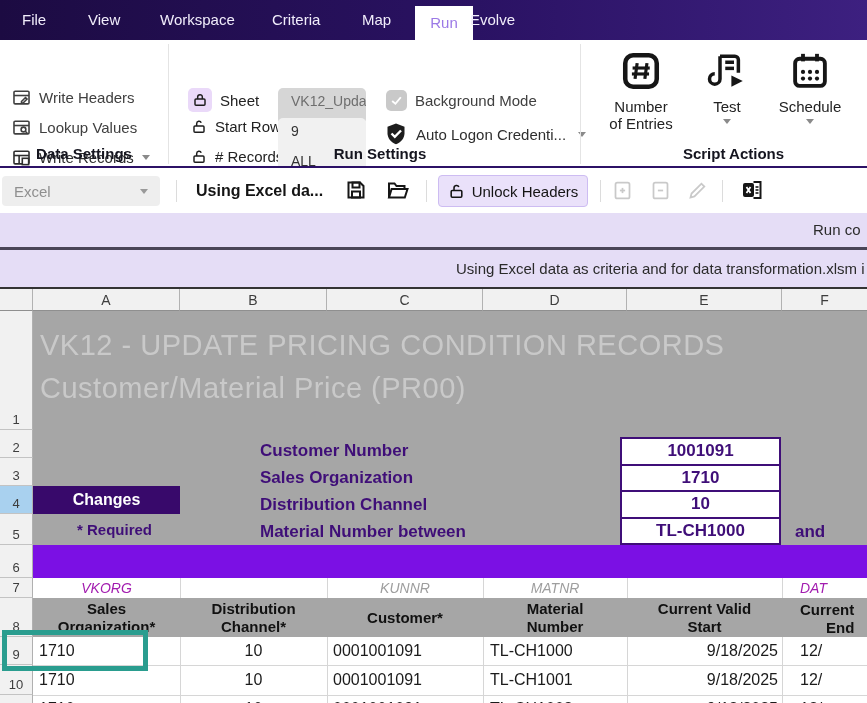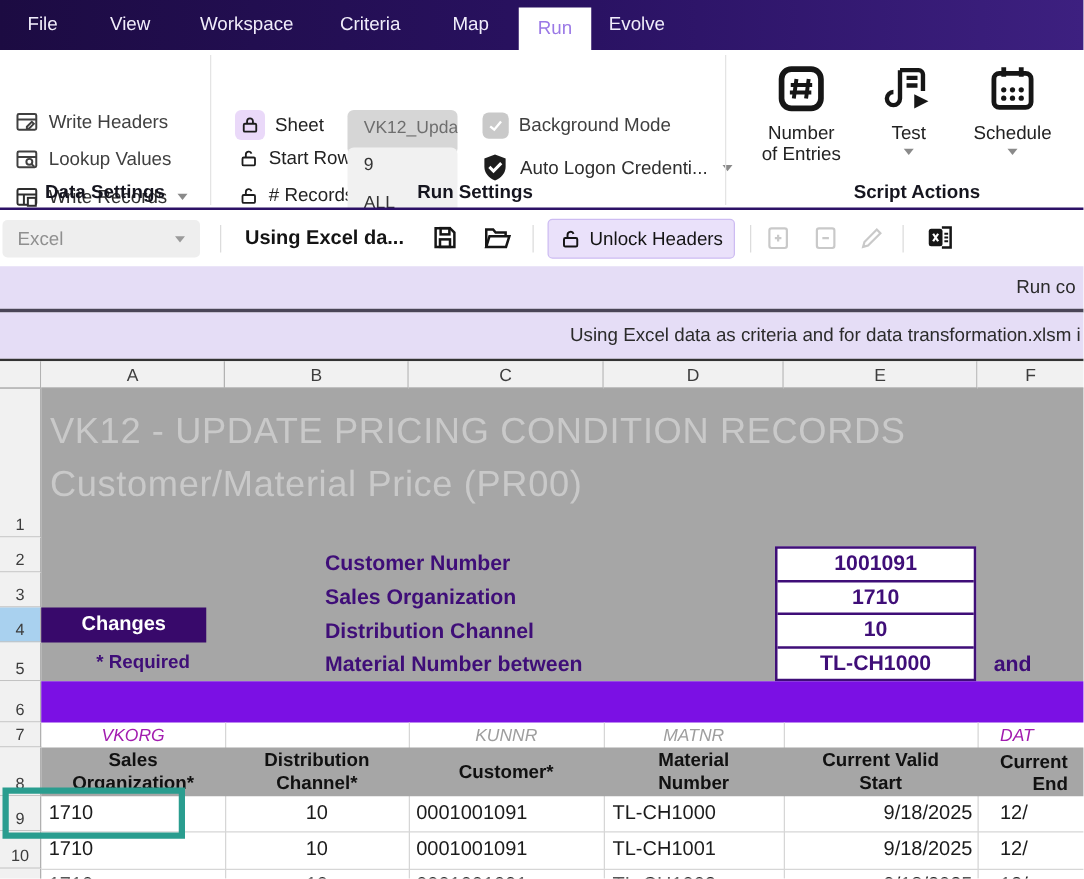--- a/index.html
+++ b/index.html
@@ -74,21 +74,21 @@
   #gray-block { left:33px; top:311px; width:834px; height:234px; background:#a6a6a6; }
   #sheet-title { left:40px; top:324px; width:820px; font-size:29px; line-height:43px;
     color:#c9c9c9; letter-spacing:0.5px; white-space:nowrap; }
   .form-label { position:absolute; left:260px; width:356px; height:27px; line-height:27px;
     text-align:left; font-size:17px; font-weight:bold; color:#3f0e78; }
   #form-boxes { left:620px; top:437px; width:161px; height:108px;
     border:2px solid #3f0e78; background:#fff; display:flex; flex-direction:column; }
   .form-box { flex:1; display:flex; align-items:center; justify-content:center;
     font-size:17px; font-weight:bold; color:#3f0e78; border-bottom:2px solid #3f0e78; }
   .form-box:last-child { border-bottom:none; }
-  #changes-cell { left:33px; top:486px; width:132px; height:28px; background:#38096b;
+  #changes-cell { left:33px; top:486px; width:147px; height:28px; background:#38096b;
     color:#fff; font-size:16px; font-weight:bold; text-align:center; line-height:28px; }
   #required-cell { left:33px; top:514px; width:147px; height:31px; line-height:31px;
     text-align:center; font-size:15px; font-weight:bold; color:#3f0e78;padding-left:16px; }
   #and-label { left:795px; top:518px; height:27px; line-height:27px;
     font-size:17px; font-weight:bold; color:#3f0e78; }
   #purple-row { left:33px; top:545px; width:834px; height:33px; background:#7b10e4; }
   .vline { position:absolute; top:578px; height:125px; width:1px; background:#d6d6d6; }
   .hline { position:absolute; left:33px; width:834px; height:1px; background:#d6d6d6; }
   .fcode { position:absolute; top:578px; height:20px; line-height:20px; text-align:center;
     font-size:14px; font-style:italic; }
@@ -108,21 +108,21 @@
 
 <div id="app">
 
   <div id="menubar" class="abs">
     <span class="menu-tab" style="left:22px">File</span>
     <span class="menu-tab" style="left:88px">View</span>
     <span class="menu-tab" style="left:160px">Workspace</span>
     <span class="menu-tab" style="left:272px">Criteria</span>
     <span class="menu-tab" style="left:362px">Map</span>
     <span class="menu-tab-active" style="left:415px;width:58px">Run</span>
-    <span class="menu-tab" style="left:487px">Evolve</span>
+    <span class="menu-tab" style="left:470px">Evolve</span>
   </div>
 
   <div id="ribbon" class="abs">
 
     <div class="rb-item disabled" style="left:12px;top:48px">
       <span>
         <svg width="19" height="19" viewBox="0 0 24 24" fill="none" stroke="currentColor" stroke-width="2">
             <rect x="2.5" y="4" width="19" height="16" rx="1.5"></rect>
             <line x1="2.5" y1="9.5" x2="21.5" y2="9.5"></line>
             <path d="M12 17l5-5 2 2-5 5h-2z"></path>

